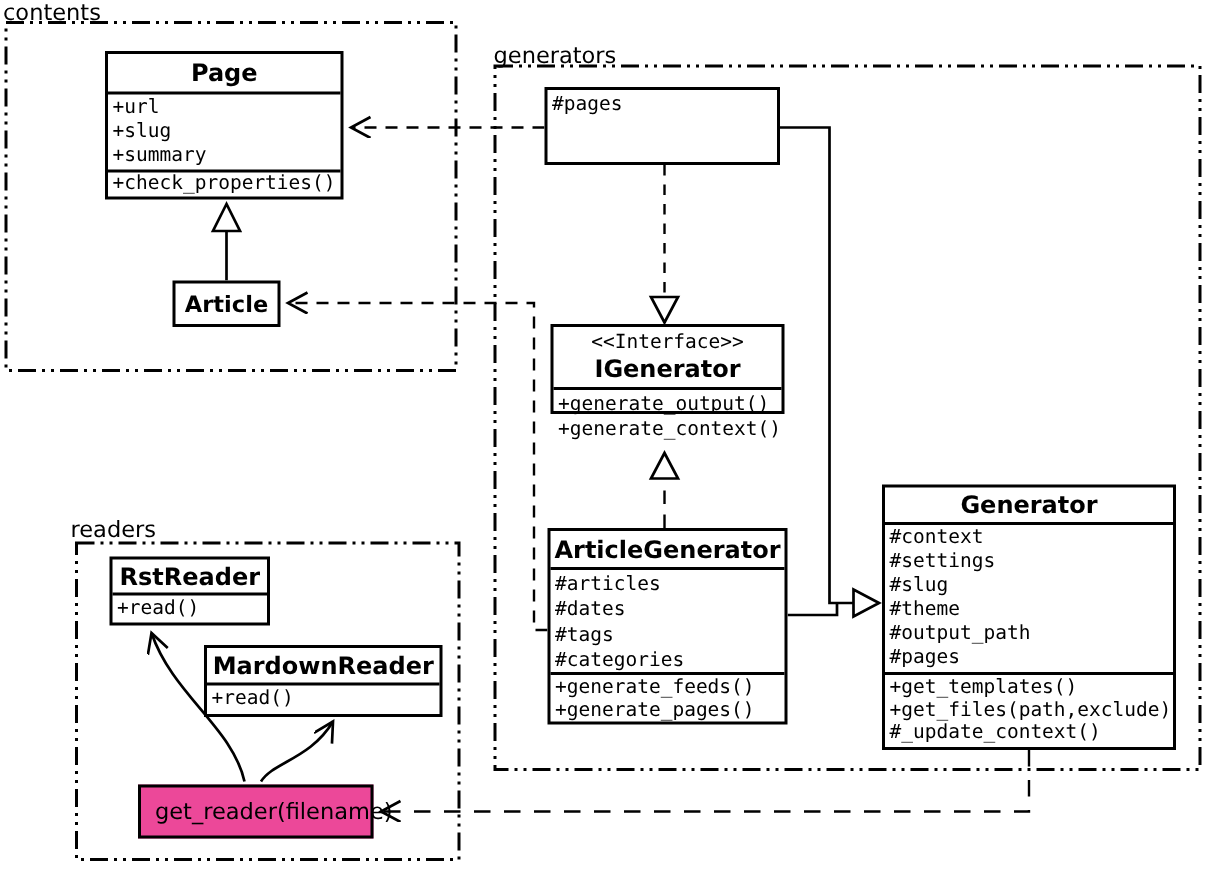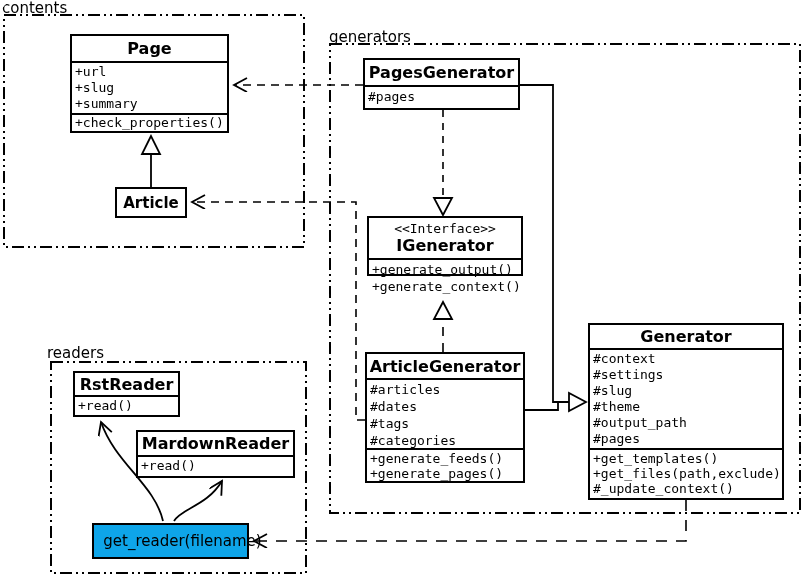--- a/index.html
+++ b/index.html
@@ -23,21 +23,21 @@
   }
   .cls-title.no-sep{border-bottom:none;}
   .stereotype{font-weight:normal;font-family:"DejaVu Sans Mono",monospace;font-size:13px;line-height:15px;}
   .cls-sec{
     font-family:"DejaVu Sans Mono",monospace;font-size:13px;line-height:16px;
     padding:1px 1px 0 3px;border-bottom:2px solid #000;box-sizing:border-box;
     white-space:nowrap;overflow:hidden;
   }
   .cls-sec.last{border-bottom:none;}
   .node-label{
-    position:absolute;border:2px solid #000;background:#0ea5e9;box-sizing:border-box;
+    position:absolute;border:2px solid #000;background:#ec4899;box-sizing:border-box;
     display:flex;align-items:center;justify-content:center;font-size:15px;
     font-family:"DejaVu Sans",sans-serif;white-space:nowrap;padding-left:24px;
   }
 </style>
 </head>
 <body>
 
 <div class="canvas">
 
   <svg class="links" width="803" height="579" viewBox="0 0 803 579">
@@ -89,21 +89,20 @@
       <div>+url</div>
       <div>+slug</div>
       <div>+summary</div>
     </div>
     <div class="cls-sec last" style="line-height:14px">
       <div>+check_properties()</div>
     </div>
   </div>
 
   <div class="cls" style="left:363px;top:58px;width:157px;height:52px">
-    <div class="cls-title" style="height:27px">PagesGenerator</div>
     <div class="cls-sec last" style="line-height:18px">
       <div>#pages</div>
     </div>
   </div>
 
   <div class="cls" style="left:367px;top:216px;width:156px;height:60px">
     <div class="cls-title" style="height:42px">
       <div class="stereotype">&lt;&lt;Interface&gt;&gt;</div>
       <div>IGenerator</div>
     </div>

